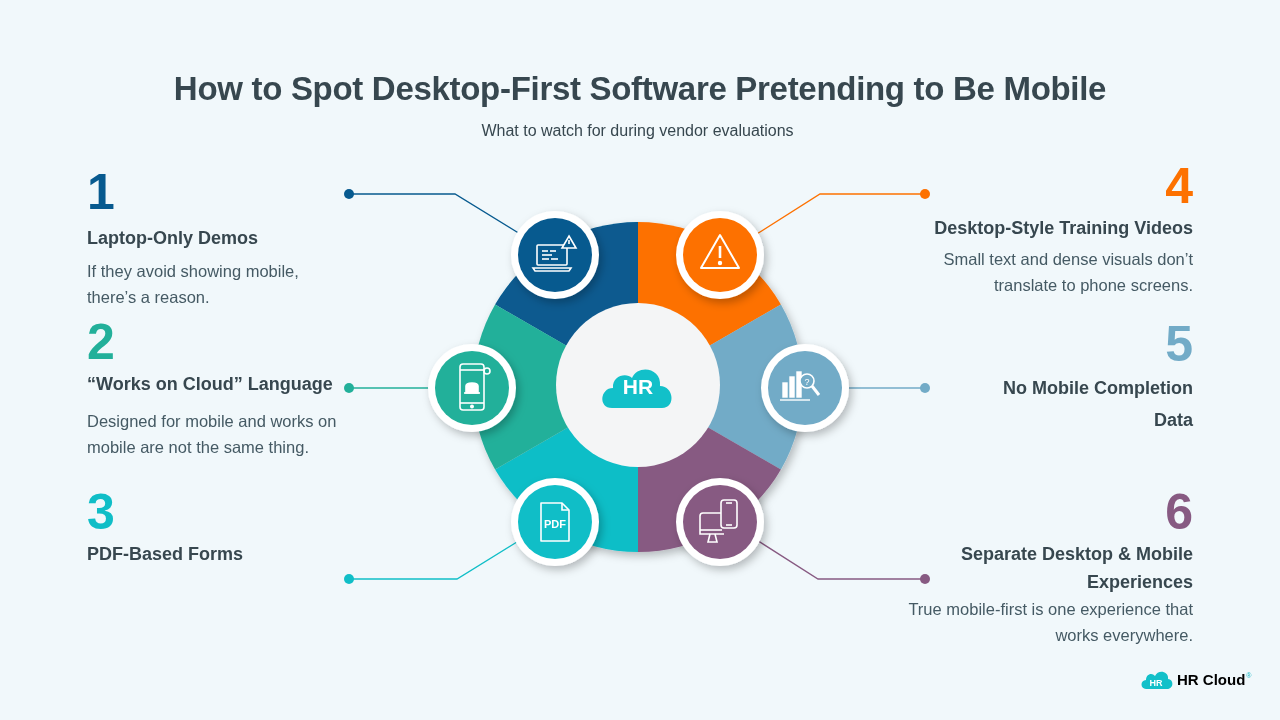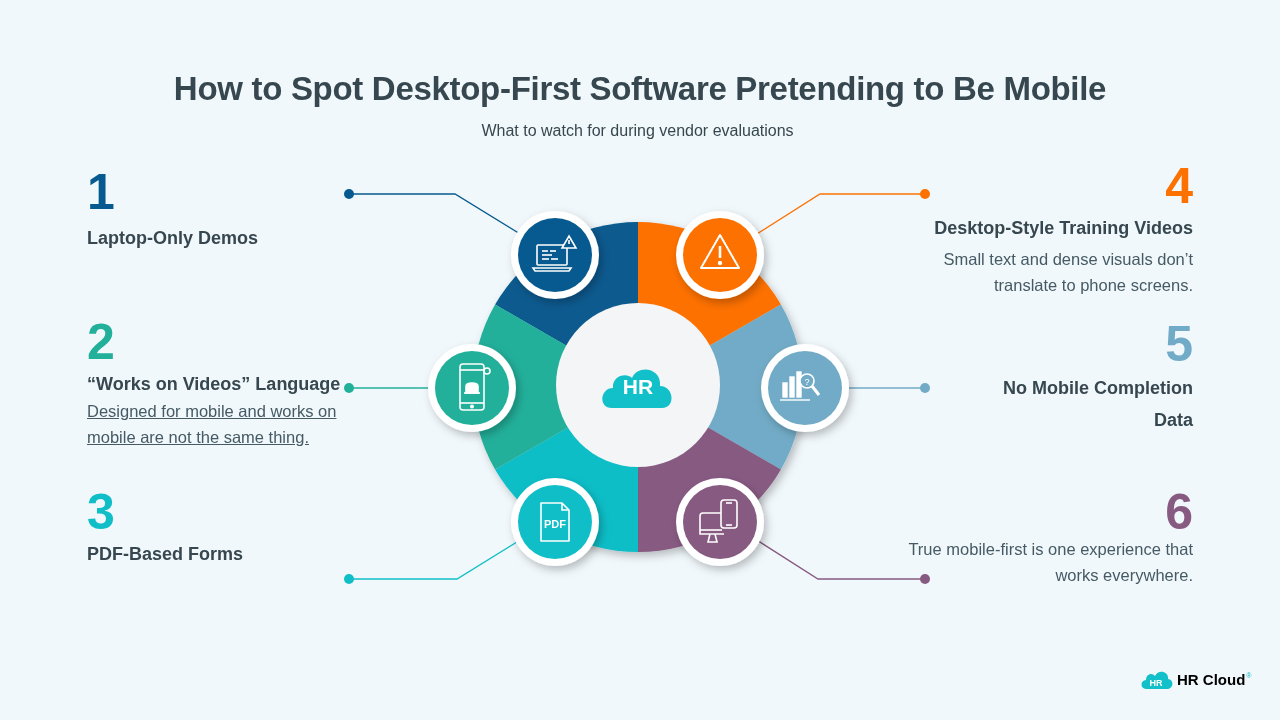--- a/index.html
+++ b/index.html
@@ -142,46 +142,48 @@
       <rect x="721" y="500" width="16" height="28" rx="3" fill="#875a82"></rect>
       <line x1="726" y1="503" x2="732" y2="503"></line>
       <line x1="726" y1="525" x2="732" y2="525"></line>
     </g>
   </g>
 </svg>
 
 <div class="item left" style="top:168px;">
   <div class="num" style="color:#075a8f;">1</div>
   <div class="head">Laptop-Only Demos</div>
+  <div class="desc" style="width:250px;">If they avoid showing mobile, there’s a reason.</div>
 </div>
 
 <div class="item left" style="top:318px;">
   <div class="num" style="color:#22b09a;">2</div>
-  <div class="head" style="margin-top:4px;">“Works on Videos” Language</div>
-  <div class="desc" style="width:255px; margin-top:0;text-decoration:underline;">Designed for mobile and works on mobile are not the same thing.</div>
+  <div class="head" style="margin-top:4px;">“Works on Cloud” Language</div>
+  <div class="desc" style="width:255px; margin-top:10px;">Designed for mobile and works on mobile are not the same thing.</div>
 </div>
 
 <div class="item left" style="top:488px;">
   <div class="num" style="color:#10bec7;">3</div>
   <div class="head" style="margin-top:4px;">PDF-Based Forms</div>
 </div>
 
 <div class="item right" style="top:162px; width:300px;">
   <div class="num" style="color:#fd7100;">4</div>
   <div class="head" style="margin-top:4px;">Desktop-Style Training Videos</div>
   <div class="desc" style="margin-top:4px; padding-left:20px;">Small text and dense visuals don’t translate to phone screens.</div>
 </div>
 
 <div class="item right" style="top:320px; width:230px;">
   <div class="num" style="color:#72abc7;">5</div>
   <div class="head" style="margin-top:4px; line-height:32px;">No Mobile Completion Data</div>
 </div>
 
 <div class="item right" style="top:488px; width:320px;">
   <div class="num" style="color:#875a82;">6</div>
+  <div class="head" style="margin-top:4px; padding-left:60px;">Separate Desktop &amp; Mobile Experiences</div>
   <div class="desc" style="margin-top:0; padding-left:8px;">True mobile-first is one experience that works everywhere.</div>
 </div>
 
 <div class="logo">
   <svg width="34" height="22" viewBox="0 0 34 22">
     <path d="M7,21 C1,21 1,12 7,12 C7,6 13,4 16,8 C19,1 30,3 29,11 C35,11 35,21 28,21 Z" fill="#12c0c9"></path>
     <text x="17" y="18" text-anchor="middle" font-family="Liberation Sans, sans-serif" font-weight="bold" font-size="9" fill="#fff">HR</text>
   </svg>
   <span class="logo-text">HR Cloud</span>
   <span style="font-size:7px;color:#12b6c4;margin-left:-3px;margin-top:-8px;">®</span>

